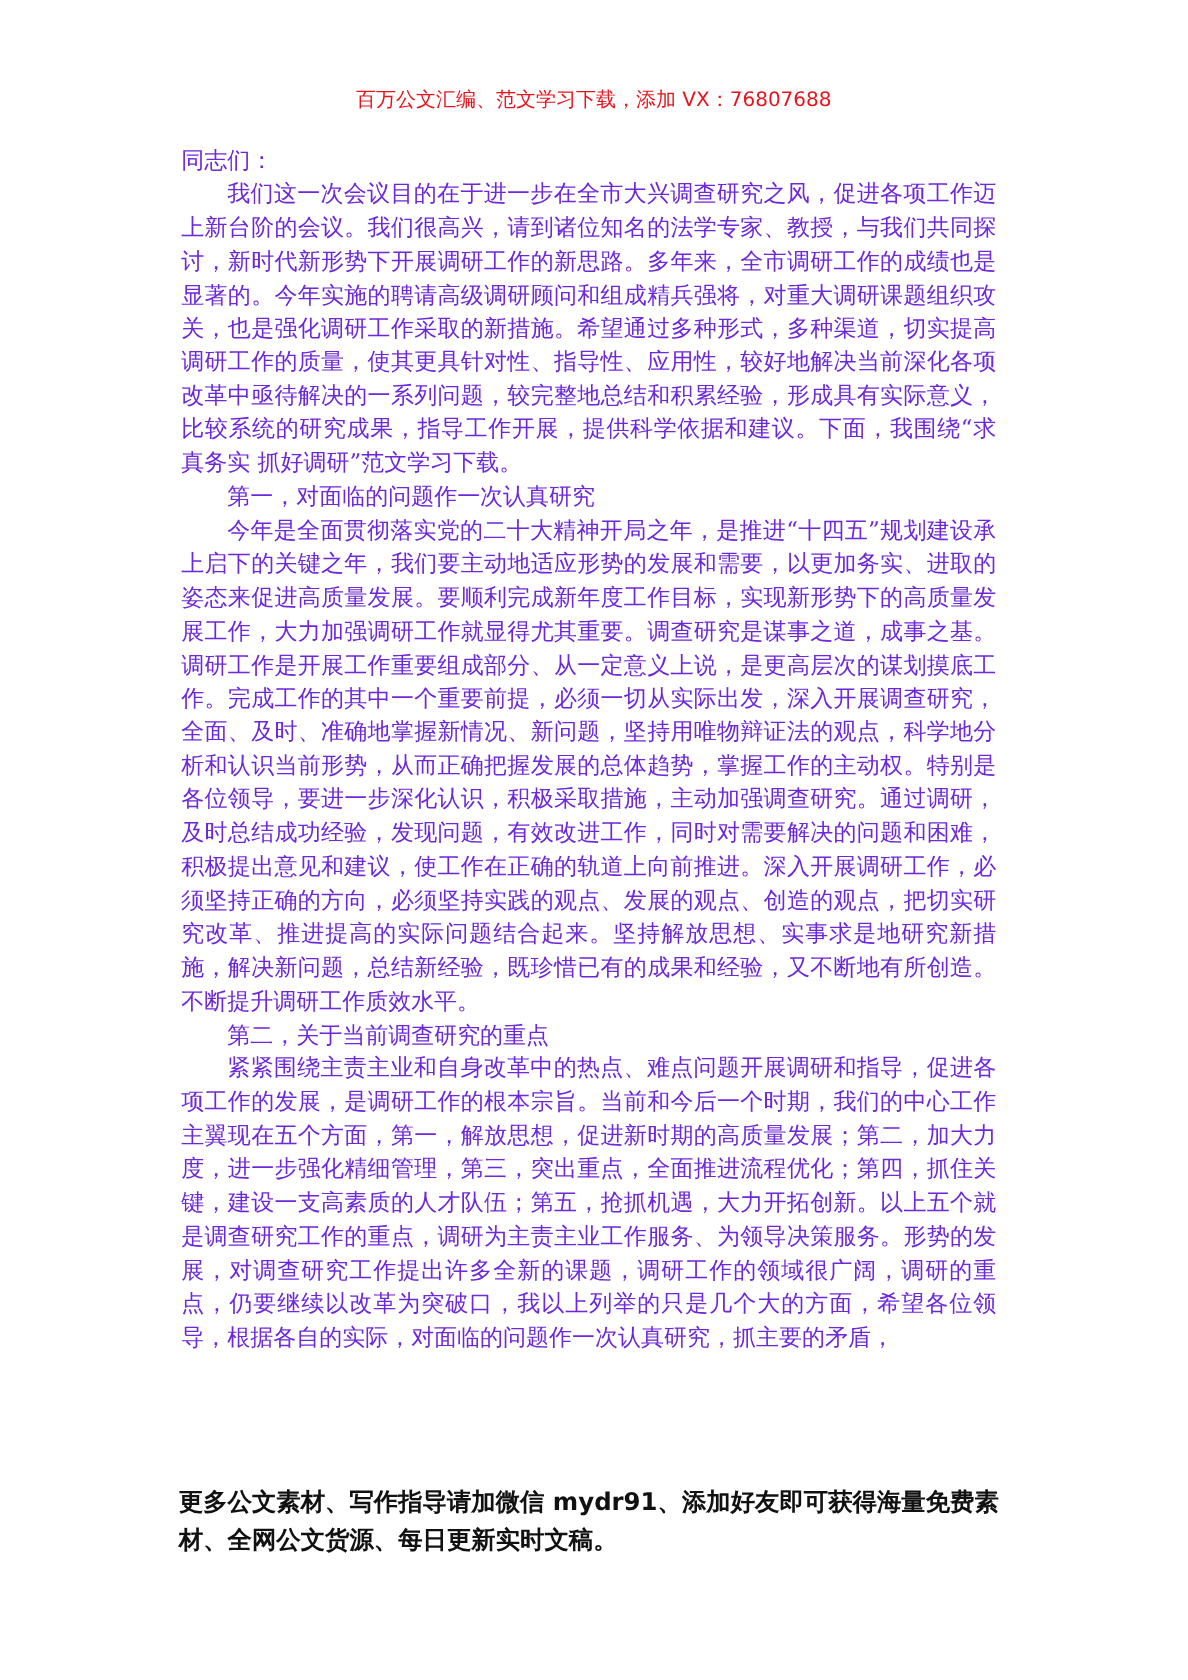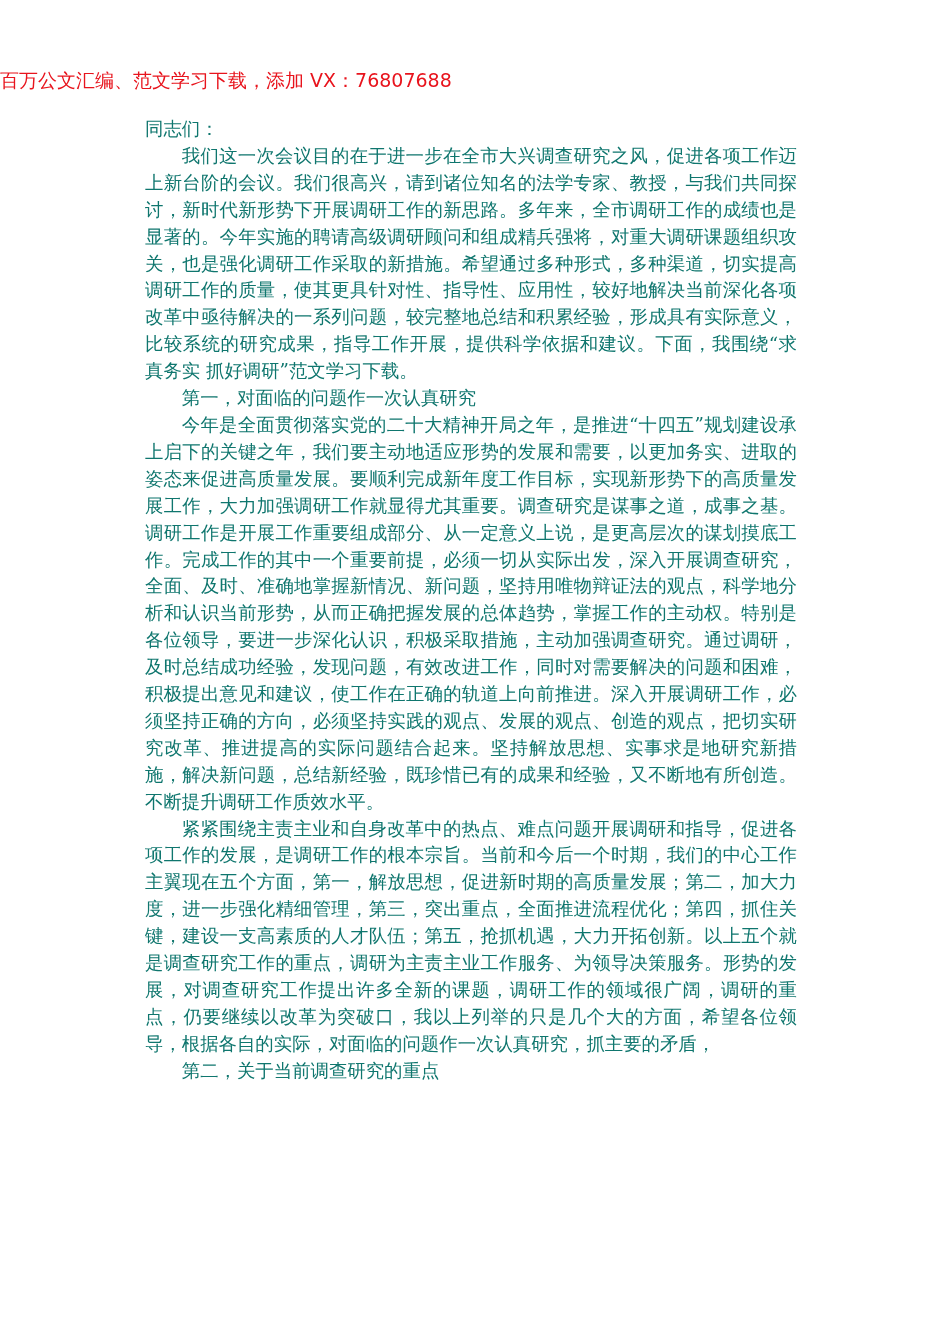--- a/index.html
+++ b/index.html
@@ -1,26 +1,26 @@
 <!DOCTYPE html>
 <html><head>
 <meta charset="utf-8">
 <style>
   html, body { margin: 0; padding: 0; background: #ffffff; }
   body { width: 950px; height: 1344px; position: relative; overflow: hidden; }
   .page { position: absolute; left: 0; top: 0; width: 950px; height: 1344px; background: #ffffff; }
   .header-banner {
-    position: absolute; left: 0; width: 950px; top: 66px; text-align: left;
+    position: absolute; left: 0; width: 950px; top: 66px; text-align: center;
     font-family: "DejaVu Sans", "Liberation Sans", sans-serif;
-    font-size: 19px; color: #e8141d; letter-spacing: 0px; line-height: 28px;
+    font-size: 16px; color: #e8141d; letter-spacing: 0px; line-height: 28px;
   }
   .body-text {
     position: absolute; left: 145px; top: 116px; width: 652px;
     font-family: "DejaVu Serif", "Liberation Serif", serif;
-    font-size: 18.4px; line-height: 26.9px; color: #0f766e;
+    font-size: 18.4px; line-height: 26.9px; color: #6d28d9;
     text-align: justify; text-justify: inter-character;
   }
   .body-text p { margin: 0; }
   .body-text p.indent { text-indent: 2em; }
   .footer-promo {
     position: absolute; left: 143px; top: 1187px; width: 680px;
     font-family: "DejaVu Sans", "Liberation Sans", sans-serif;
     font-size: 19.5px; font-weight: bold; line-height: 30px; color: #111111;
   }
 </style>
@@ -28,17 +28,18 @@
 <body>
 
 <div class="page">
   <div class="header-banner">百万公文汇编、范文学习下载，添加 VX：76807688</div>
 
   <div class="body-text">
     <p>同志们：</p>
     <p class="indent">我们这一次会议目的在于进一步在全市大兴调查研究之风，促进各项工作迈上新台阶的会议。我们很高兴，请到诸位知名的法学专家、教授，与我们共同探讨，新时代新形势下开展调研工作的新思路。多年来，全市调研工作的成绩也是显著的。今年实施的聘请高级调研顾问和组成精兵强将，对重大调研课题组织攻关，也是强化调研工作采取的新措施。希望通过多种形式，多种渠道，切实提高调研工作的质量，使其更具针对性、指导性、应用性，较好地解决当前深化各项改革中亟待解决的一系列问题，较完整地总结和积累经验，形成具有实际意义，比较系统的研究成果，指导工作开展，提供科学依据和建议。下面，我围绕“求真务实 抓好调研”范文学习下载。</p>
     <p class="indent">第一，对面临的问题作一次认真研究</p>
     <p class="indent">今年是全面贯彻落实党的二十大精神开局之年，是推进“十四五”规划建设承上启下的关键之年，我们要主动地适应形势的发展和需要，以更加务实、进取的姿态来促进高质量发展。要顺利完成新年度工作目标，实现新形势下的高质量发展工作，大力加强调研工作就显得尤其重要。调查研究是谋事之道，成事之基。调研工作是开展工作重要组成部分、从一定意义上说，是更高层次的谋划摸底工作。完成工作的其中一个重要前提，必须一切从实际出发，深入开展调查研究，全面、及时、准确地掌握新情况、新问题，坚持用唯物辩证法的观点，科学地分析和认识当前形势，从而正确把握发展的总体趋势，掌握工作的主动权。特别是各位领导，要进一步深化认识，积极采取措施，主动加强调查研究。通过调研，及时总结成功经验，发现问题，有效改进工作，同时对需要解决的问题和困难，积极提出意见和建议，使工作在正确的轨道上向前推进。深入开展调研工作，必须坚持正确的方向，必须坚持实践的观点、发展的观点、创造的观点，把切实研究改革、推进提高的实际问题结合起来。坚持解放思想、实事求是地研究新措施，解决新问题，总结新经验，既珍惜已有的成果和经验，又不断地有所创造。不断提升调研工作质效水平。</p>
+    <p class="indent">第二，关于当前调查研究的重点</p>
     <p class="indent">紧紧围绕主责主业和自身改革中的热点、难点问题开展调研和指导，促进各项工作的发展，是调研工作的根本宗旨。当前和今后一个时期，我们的中心工作主翼现在五个方面，第一，解放思想，促进新时期的高质量发展；第二，加大力度，进一步强化精细管理，第三，突出重点，全面推进流程优化；第四，抓住关键，建设一支高素质的人才队伍；第五，抢抓机遇，大力开拓创新。以上五个就是调查研究工作的重点，调研为主责主业工作服务、为领导决策服务。形势的发展，对调查研究工作提出许多全新的课题，调研工作的领域很广阔，调研的重点，仍要继续以改革为突破口，我以上列举的只是几个大的方面，希望各位领导，根据各自的实际，对面临的问题作一次认真研究，抓主要的矛盾，</p>
-    <p class="indent">第二，关于当前调查研究的重点</p>
   </div>
 
+  <div class="footer-promo">更多公文素材、写作指导请加微信 mydr91、添加好友即可获得海量免费素材、全网公文货源、每日更新实时文稿。</div>
 </div>
 
 </body></html>

